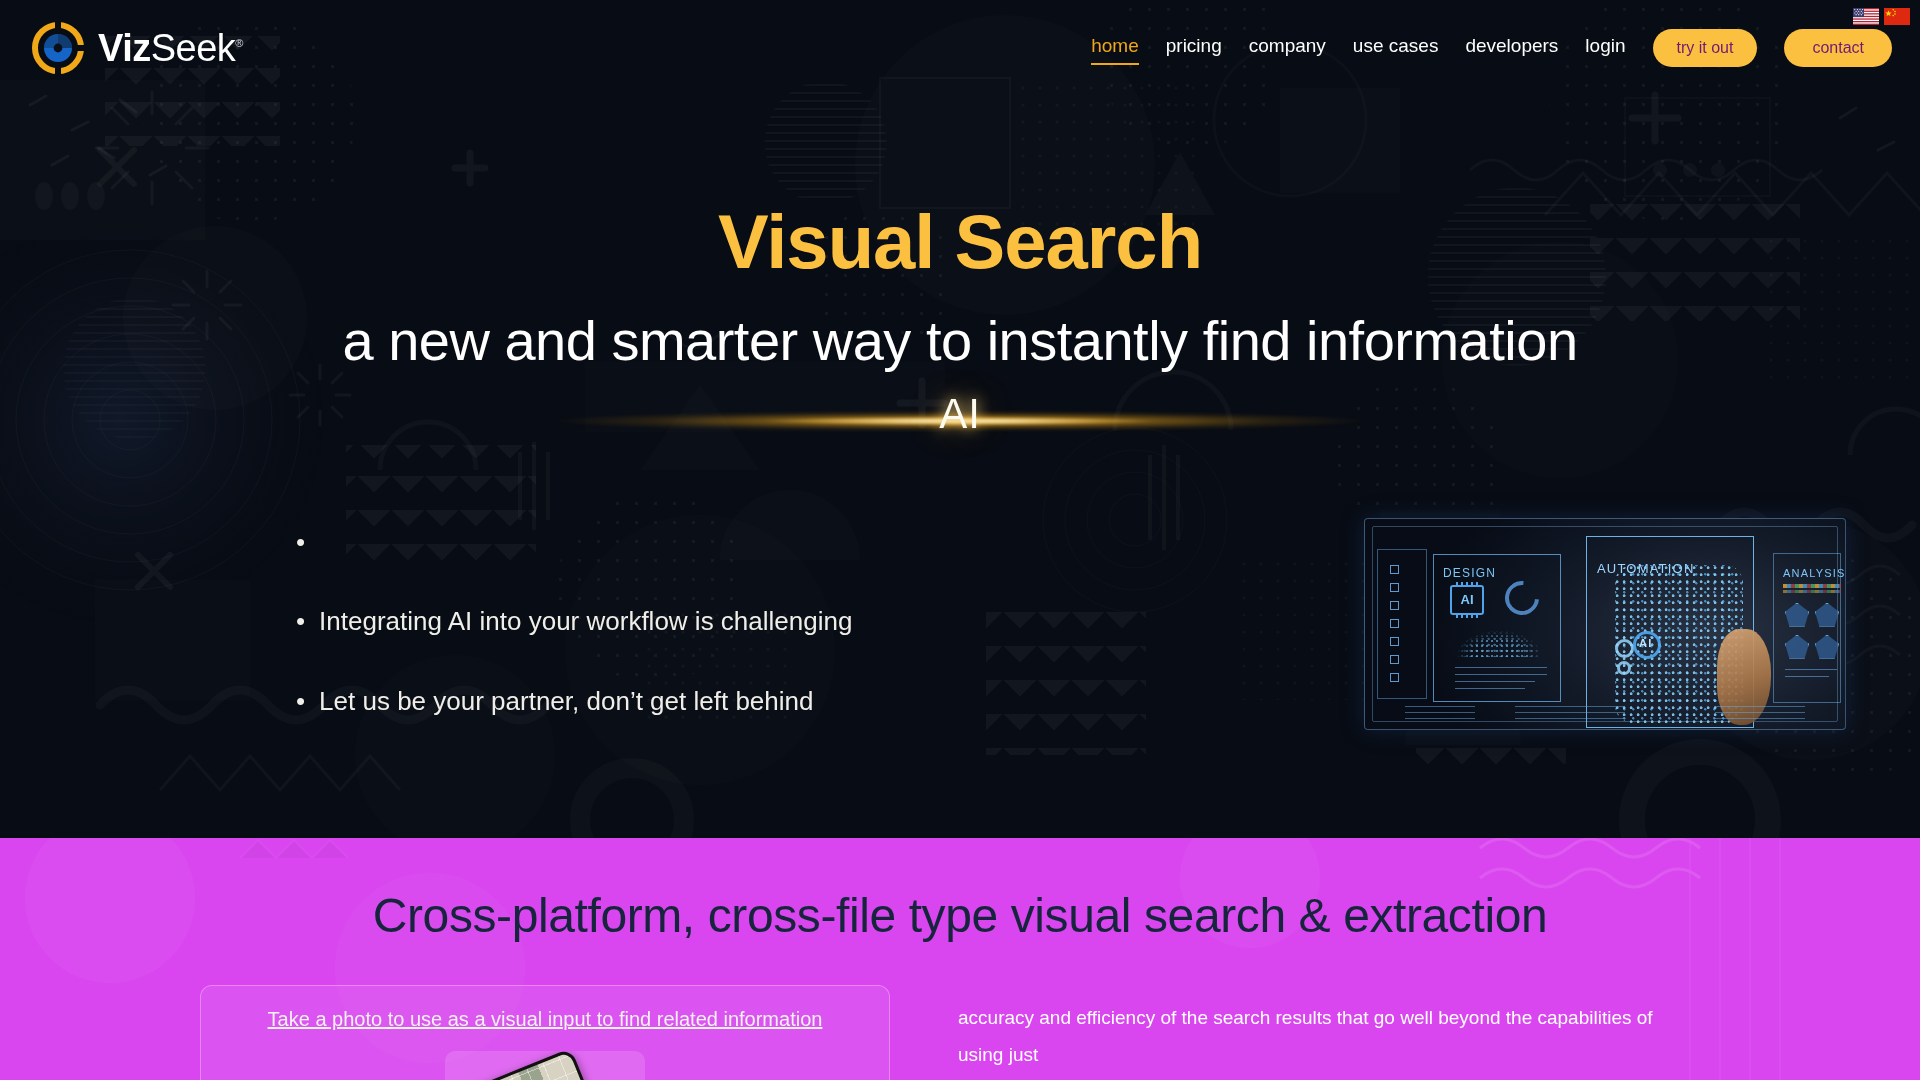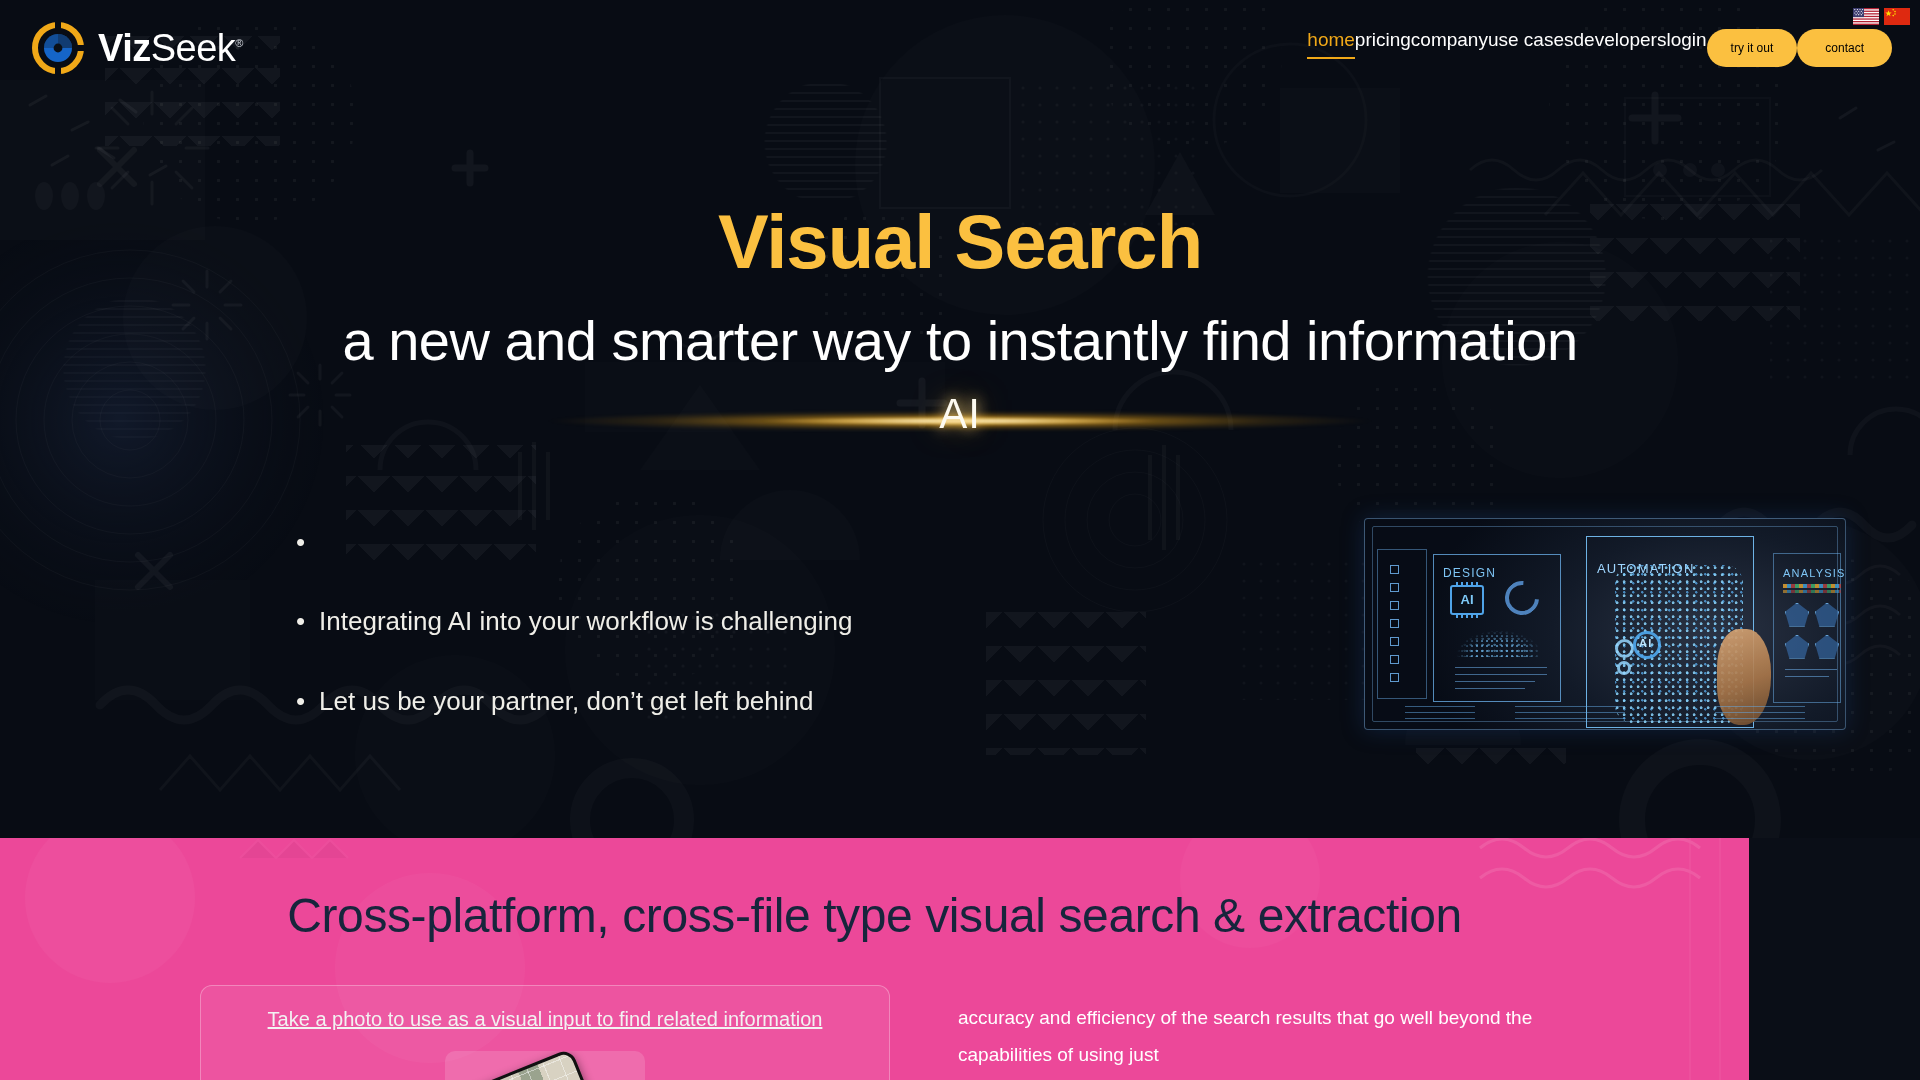--- a/index.html
+++ b/index.html
@@ -89,34 +89,34 @@
   .brand { display:flex; align-items:center; gap:14px; margin-left:32px; }
   .logo-mark { width:52px; height:52px; position:relative; flex:0 0 auto; }
   .brand-text {
     font-size:38px; letter-spacing:-.5px; line-height:1; position:relative;
     white-space:nowrap;
   }
   .brand-viz  { color:#ffffff; font-weight:700; }
   .brand-seek { color:#ffffff; font-weight:300; }
   .brand-tm   { color:#cfd3da; font-size:11px; vertical-align:super; font-weight:400; }
 
-  .nav-right { margin-left:auto; display:flex; align-items:flex-start; margin-right:28px; }
+  .nav-right { margin-left:auto; display:flex; align-items:center; gap:27px; margin-right:28px; }
   .nav-link {
     color:#ffffff; font-size:19px; font-weight:400; text-decoration:none;
     white-space:nowrap; position:relative; padding-bottom:4px; cursor:pointer;
   }
   .nav-link.active { color:#f0a818; }
   .nav-link.active::after {
     content:""; position:absolute; left:0; right:0; bottom:-4px;
     height:2px; background:#f0a818;
   }
   .nav-btn {
     display:inline-flex; align-items:center; justify-content:center;
     height:38px; padding:0 24px; border-radius:19px;
-    background:#fbc040; color:#000000; font-size:12px; font-weight:400;
+    background:#fbc040; color:#701a75; font-size:16px; font-weight:400;
     border:none; cursor:pointer; white-space:nowrap;
     font-family:"Liberation Sans", sans-serif;
   }
   .nav-btn.contact { padding:0 28px; }
 
   .flags { position:absolute; top:8px; right:10px; display:flex; gap:5px; z-index:45; }
   .flag { width:26px; height:17px; display:block; }
 
   
   .hero-inner { position:relative; z-index:20; width:1920px; }
@@ -248,22 +248,22 @@
     clip-path:polygon(50% 0%, 100% 38%, 82% 100%, 18% 100%, 0% 38%);
     border:1px solid rgba(120,190,245,.8);
   }
   .hud-check {
     position:absolute; width:9px; height:9px;
     border:1px solid rgba(110,180,240,.85);
   }
 
   
   .section2 {
-    position:relative; width:1749px; height:242px;
-    background:#ec4899; overflow:hidden;
+    position:relative; width:1920px; height:242px;
+    background:#d946ef; overflow:hidden;
   }
   .s2-texture { position:absolute; inset:0; opacity:.10; }
   .s2-inner { position:relative; z-index:5; }
   .s2-title {
     text-align:center; color:#17253c; font-weight:400;
     font-size:48px; letter-spacing:-.4px; padding-top:50px;
   }
   .s2-row { display:flex; padding:0 200px; margin-top:42px; gap:68px; align-items:flex-start; }
   .photo-card {
     flex:0 0 690px; height:160px;

